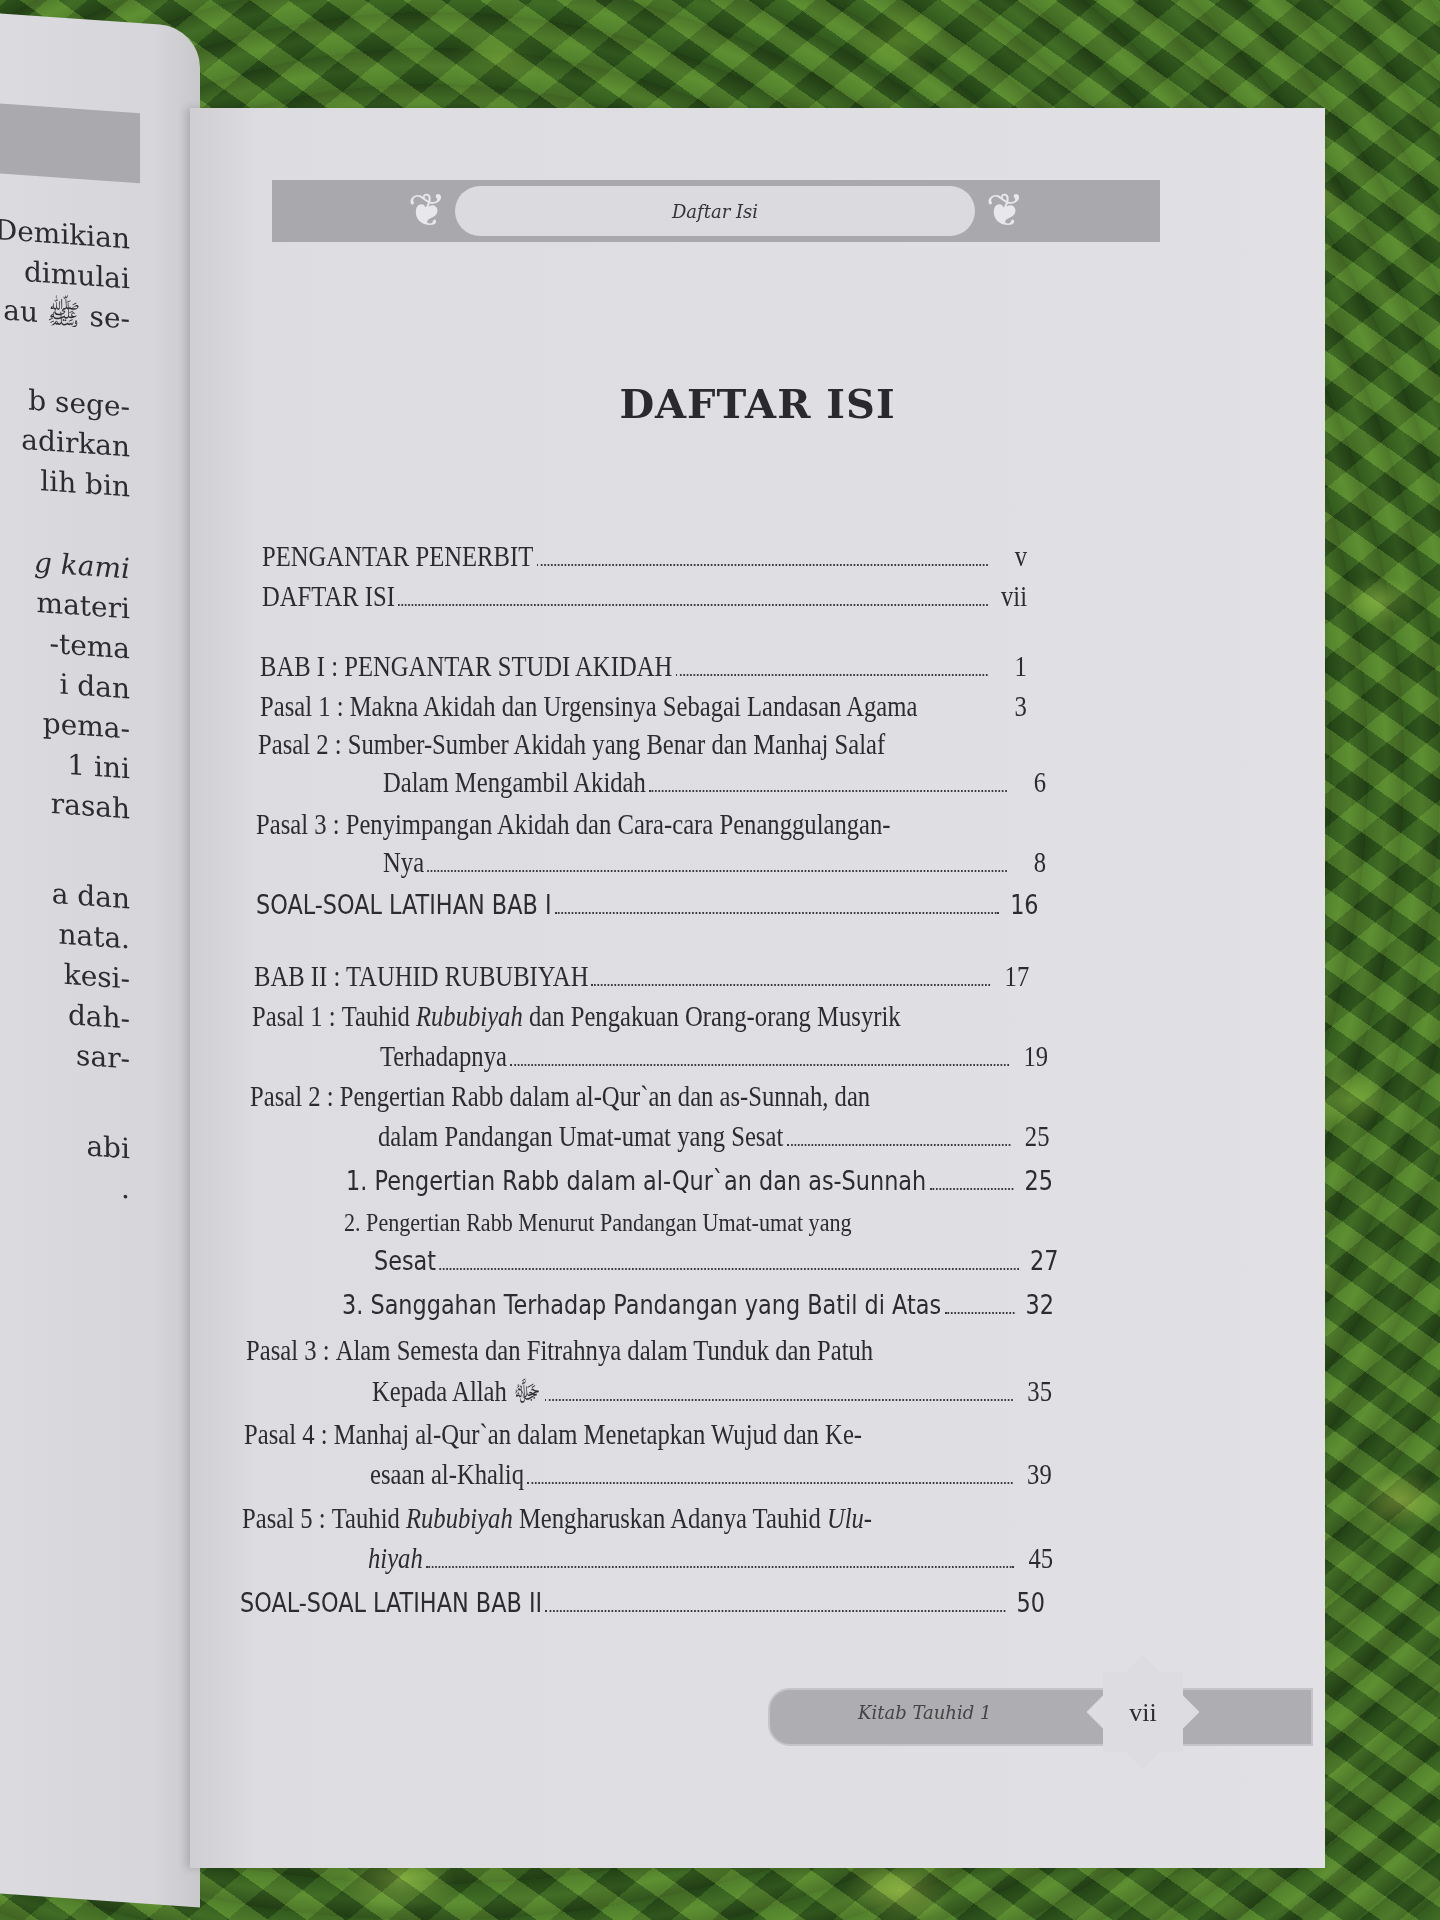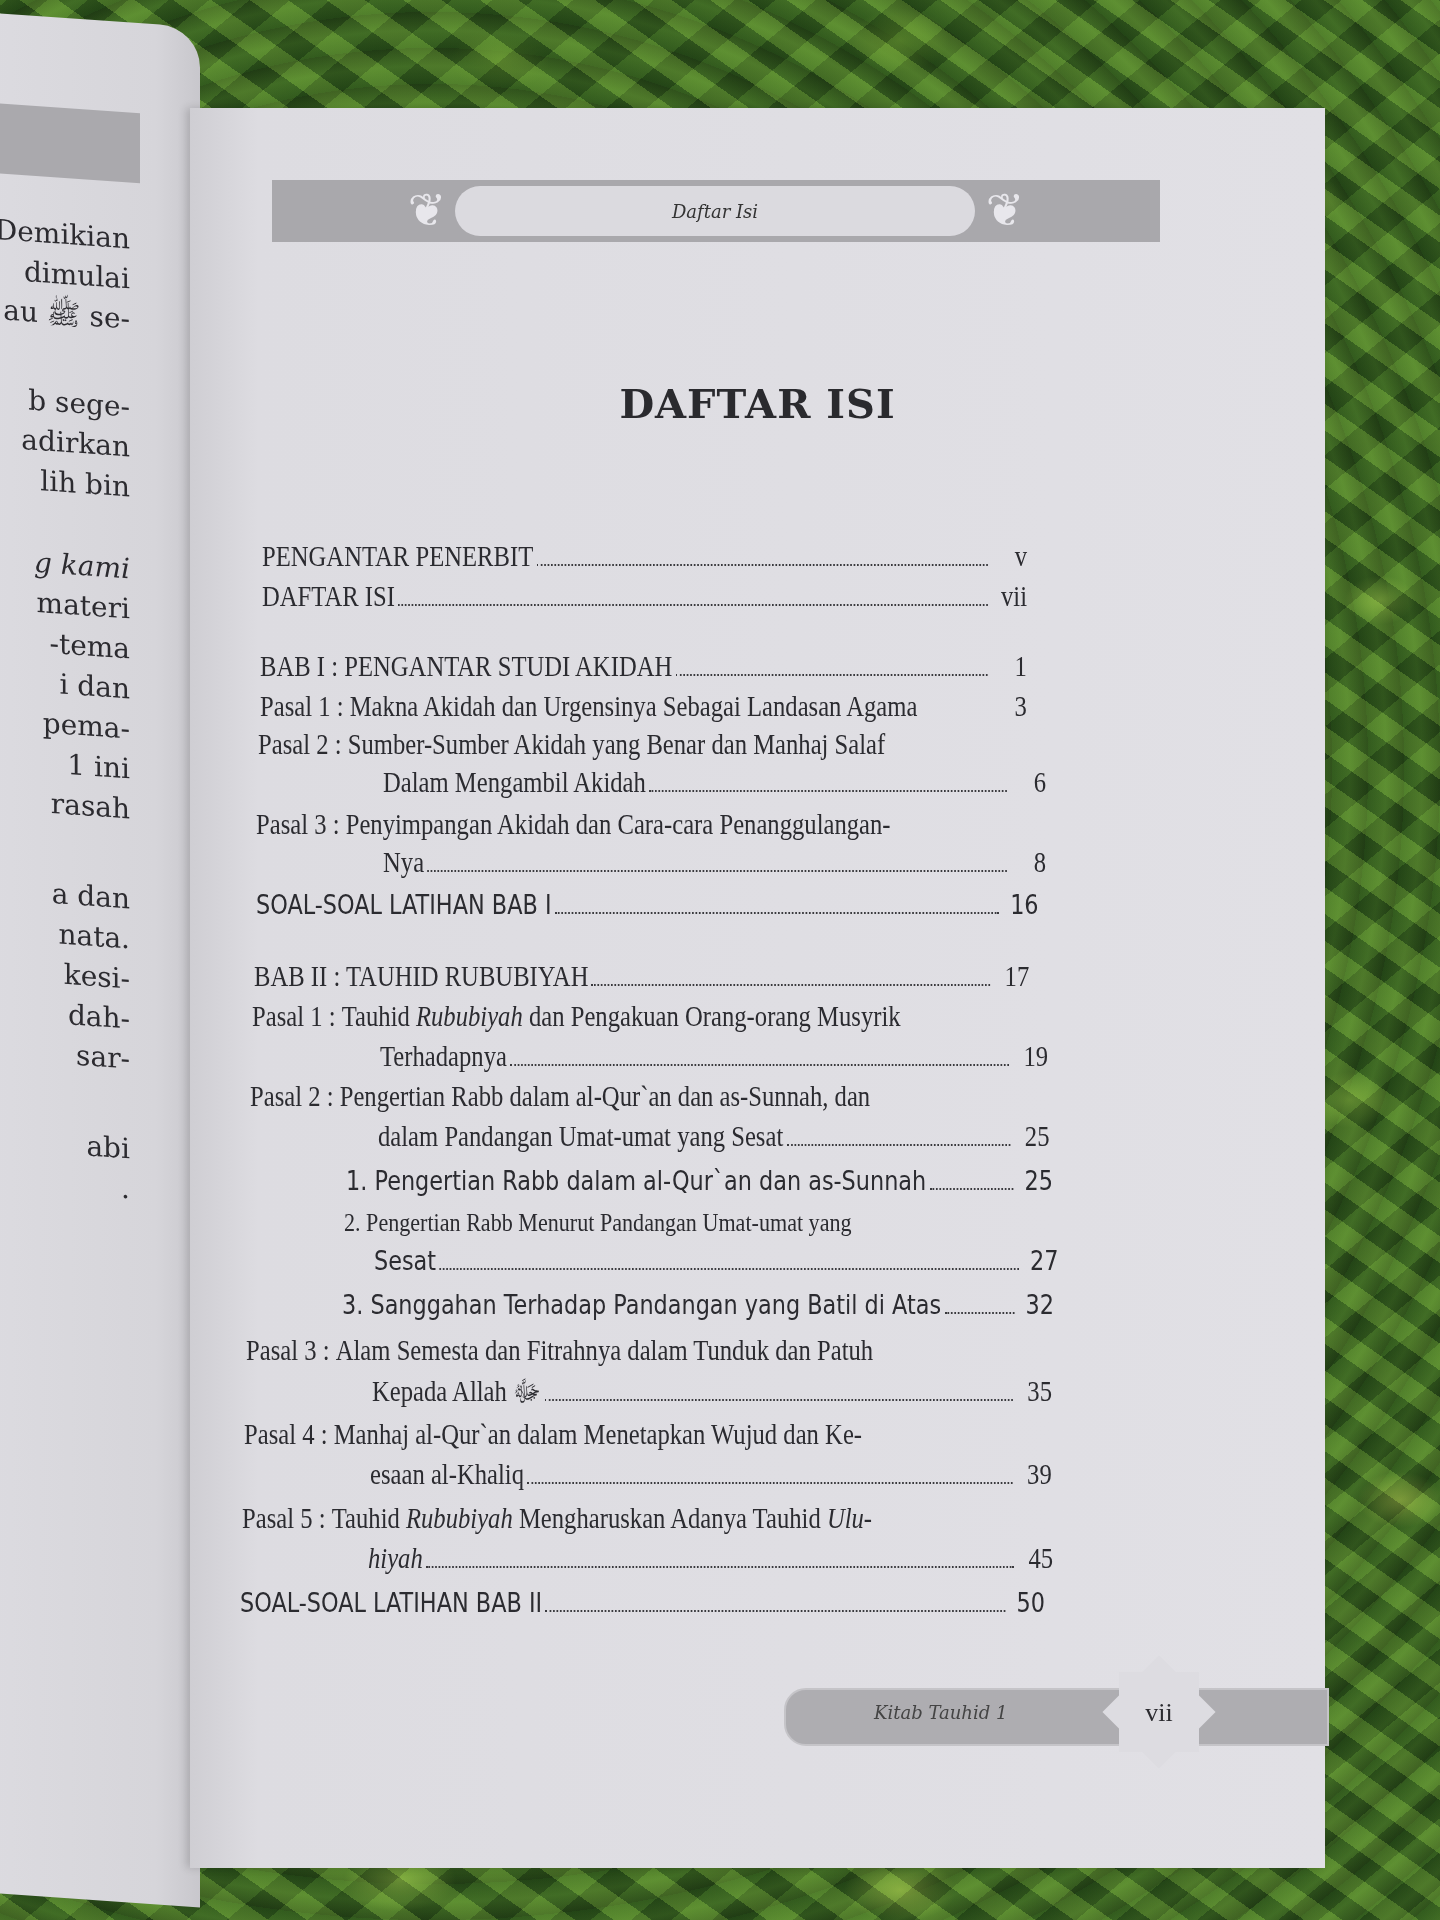--- a/index.html
+++ b/index.html
@@ -78,21 +78,21 @@
   .toc-row .dots {
     flex:1; border-bottom:2px dotted #3a3a3e; margin:0 6px 6px 4px; min-width:20px;
   }
   .toc-row .pg { text-align:right; width:40px; }
   .sans { font-family:"DejaVu Sans", sans-serif; font-size:26px; transform:scaleX(0.86); }
   .pasal-head { position:absolute; font-size:29px; color:#2b2b30; white-space:nowrap;
     font-family:"Liberation Serif", serif; transform:scaleX(0.85); transform-origin:left; }
   em { font-style:italic; }
   
   .footer-band {
-    position:absolute; left:594px; top:1580px; width:541px; height:54px;
+    position:absolute; left:578px; top:1580px; width:541px; height:54px;
     background:#aeadb1; border-radius:22px 0 0 22px; border:2px solid #c5c4c8;
   }
   .footer-title {
     position:absolute; left:88px; top:12px; font-family:"DejaVu Serif", serif;
     font-style:italic; font-size:18px; color:#444;
   }
   .footer-star {
     position:absolute; left:333px; top:-18px; width:80px; height:80px;
     background:#dddce1; transform:rotate(45deg);
   }

